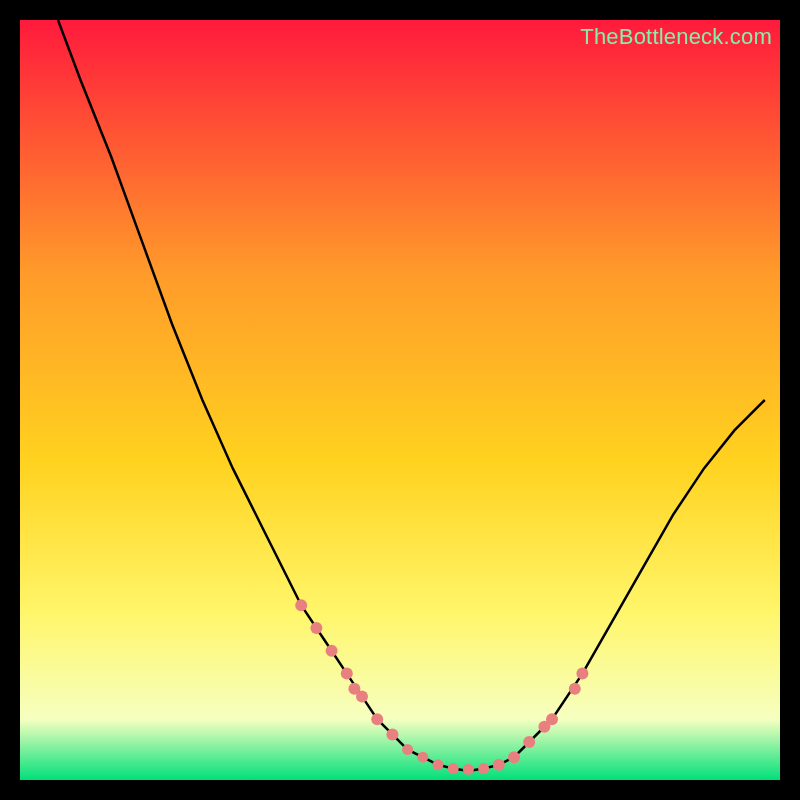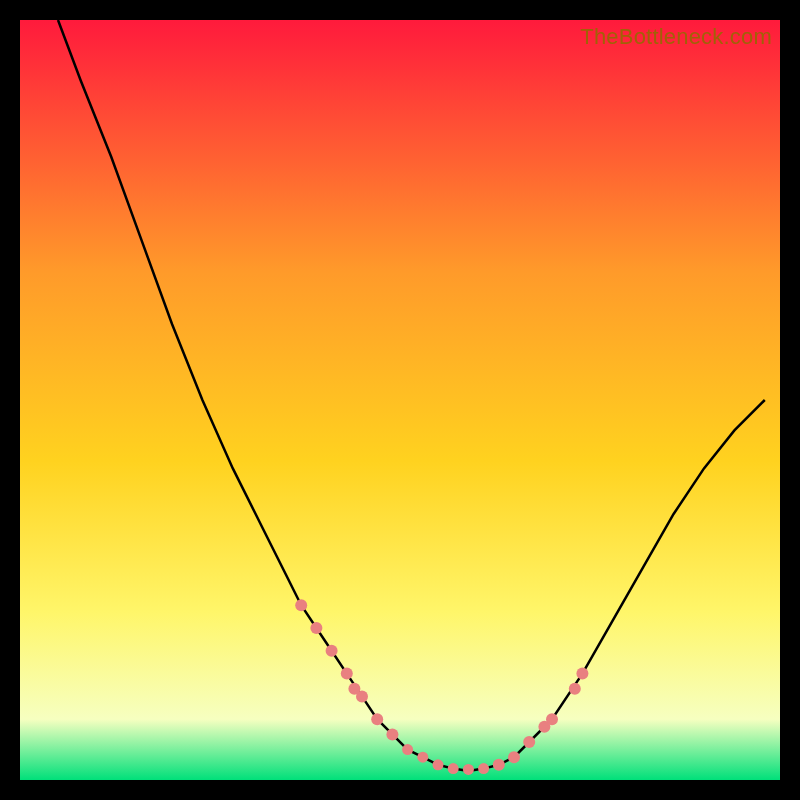--- a/index.html
+++ b/index.html
@@ -23,21 +23,21 @@
     position: absolute;
     left: 0;
     top: 0;
     width: 760px;
     height: 760px;
   }
   .watermark {
     position: absolute;
     top: 4px;
     right: 8px;
-    color: #a16207;
+    color: #86efac;
     font-size: 22px;
     font-weight: 500;
     letter-spacing: 0.2px;
     z-index: 10;
   }
   svg {
     display: block;
   }
 </style>
 </head>

